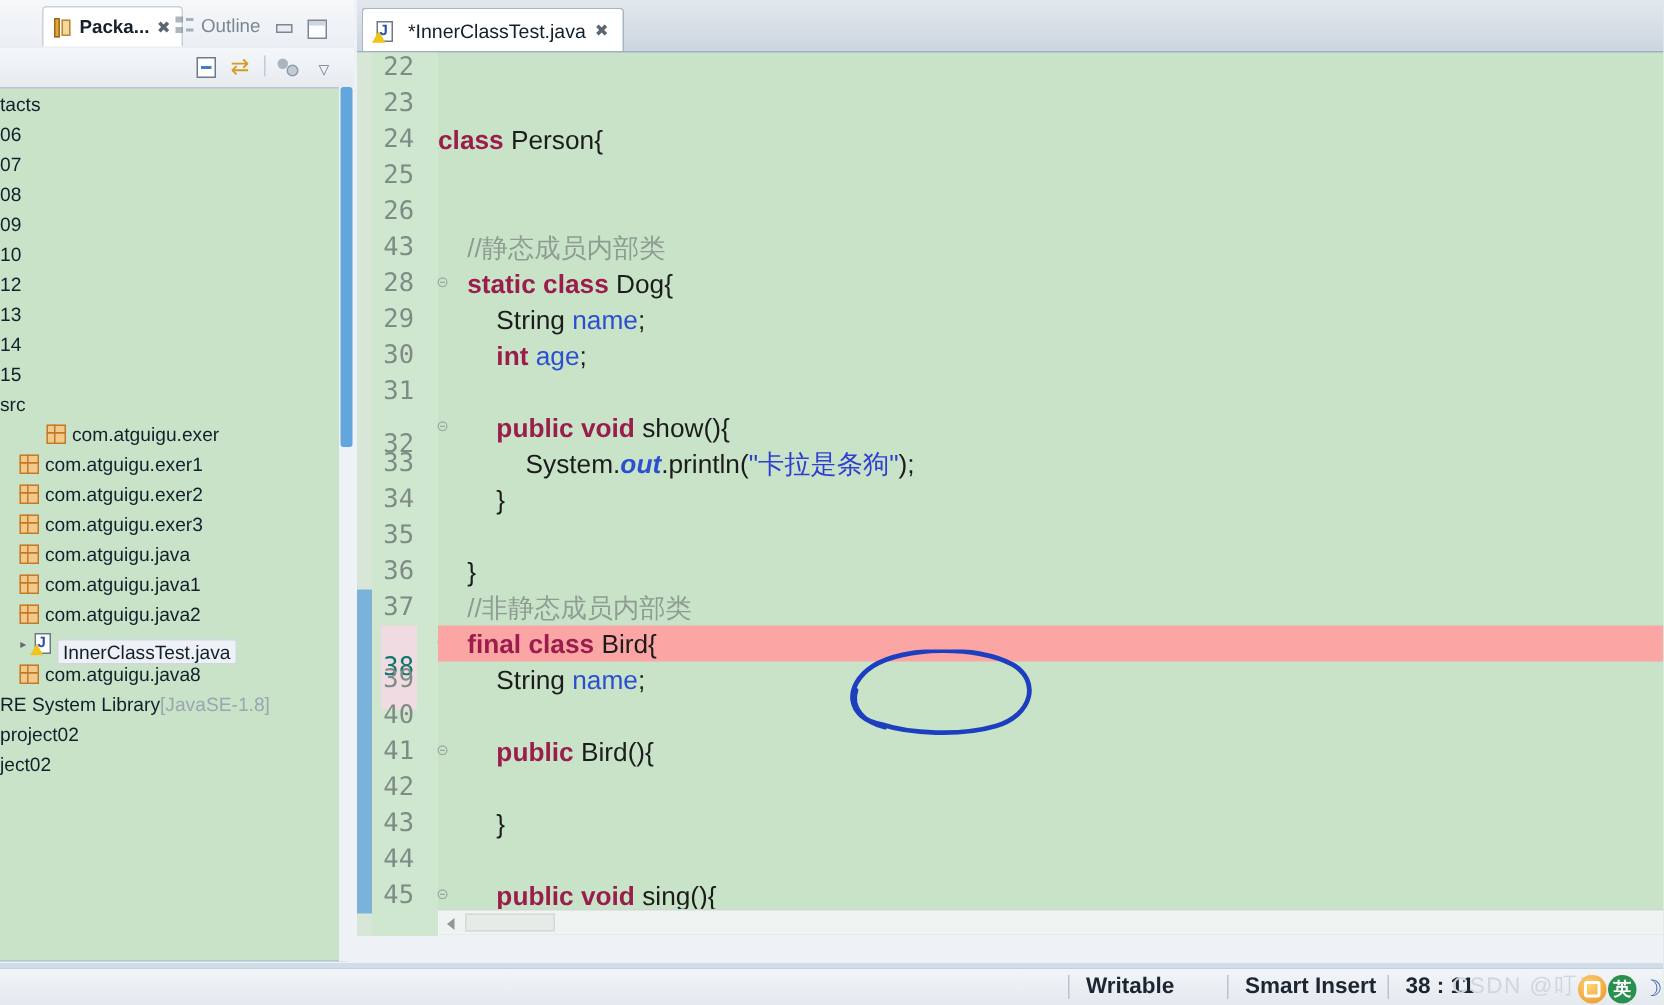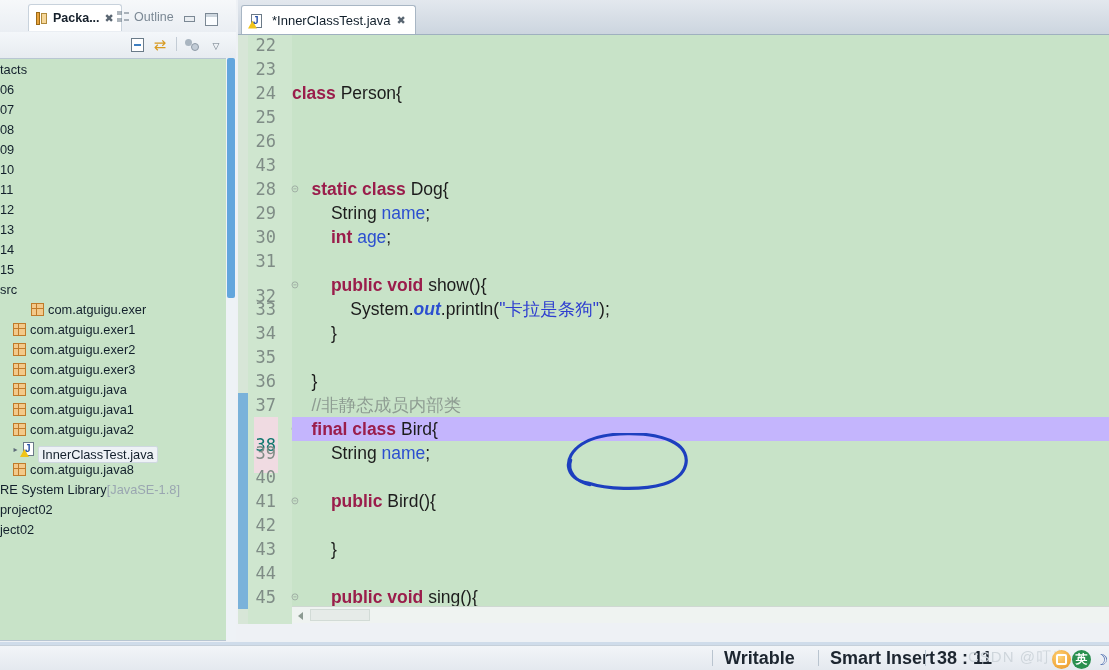--- a/index.html
+++ b/index.html
@@ -84,38 +84,38 @@
   .chgbar{position:absolute;left:0;top:0;width:10px;height:589px;background:#d7e6d7;}
   .chgbar i{position:absolute;left:0;width:10px;background:#6aa8db;opacity:.85;}
   .gutter{position:absolute;left:10px;top:0;width:44px;height:589px;background:#cfe6cf;}
   .gut-num{position:absolute;right:16px;font-size:17px;line-height:24px;color:#7f8c86;
     font-family:"DejaVu Sans Mono", monospace;}
   .gut-num.cur{background:#f0dbe2;color:#0f766e;padding:16px 2px;right:14px;}
   .fold{position:absolute;left:42px;width:10px;height:24px;line-height:24px;font-size:10px;color:#9aa79f;text-align:center;}
   .codearea{position:absolute;left:54px;top:0;right:0;height:589px;overflow:hidden;}
   .cl{position:absolute;left:0;right:0;height:24px;line-height:24px;
     font-family:Liberation Sans, sans-serif;font-size:17.5px;white-space:pre;color:#1c1c1c;}
-  .cl.hl{background:#c4b5fd;}
+  .cl.hl{background:#fca5a5;}
   .kw{color:#9a1d4b;font-weight:bold;}
   .cm{color:#8e9c92;}
   .fld{color:#2c4fd0;}
   .str{color:#2f3fd0;}
   .stat{color:#2c4fd0;font-style:italic;font-weight:bold;}
   .ed-hscroll{position:absolute;left:54px;bottom:0;right:0;height:16px;background:#eff3f1;border-top:1px solid #cfd8d2;}
   .ed-hscroll:before{content:"";position:absolute;left:6px;top:5px;border-style:solid;
     border-width:4px 5px 4px 0;border-color:transparent #8c9a92 transparent transparent;}
   .ed-hthumb{position:absolute;left:18px;top:2px;width:60px;height:12px;background:#e6ebe8;border:1px solid #d2dbd6;box-sizing:border-box;}
 
   
   .annot{position:absolute;left:322px;top:398px;width:134px;height:58px;pointer-events:none;}
 
   
   .statusbar{position:absolute;left:0;bottom:0;width:1109px;height:25px;
     background:linear-gradient(#f2f5f8,#e4e9ef);border-top:1px solid #c6d0da;box-sizing:border-box;}
-  .sb-cell{position:absolute;top:0;height:24px;line-height:24px;font-size:18px;color:#1d2630;
+  .sb-cell{position:absolute;top:0;height:24px;line-height:24px;font-size:15px;color:#1d2630;
     font-weight:bold;padding-left:12px;}
   .sb-div{position:absolute;top:4px;width:1px;height:16px;background:#b9c4cf;}
   .watermark{position:absolute;top:2px;left:968px;font-size:15px;color:#cfd6dc;white-space:nowrap;letter-spacing:1px;}
   .imeicon{position:absolute;top:4px;width:19px;height:19px;border-radius:50%;}
   .ime1{left:1052px;background:radial-gradient(circle at 40% 35%,#ffd479,#e88f1b);}
   .ime1:after{content:"";position:absolute;left:4px;top:4px;width:11px;height:11px;border:2px solid #fff;border-radius:2px;box-sizing:border-box;}
   .ime2{left:1072px;background:#2a8f4f;color:#fff;font-size:12px;text-align:center;line-height:19px;font-weight:bold;}
   .ime3{left:1092px;color:#3b5fa8;font-size:15px;line-height:19px;text-align:center;}
   .bluebar{position:absolute;left:0;bottom:25px;width:1109px;height:3px;background:#cfdcea;}
 </style>
@@ -164,23 +164,20 @@
           <span class="lbl">07</span>
         </div>
         <div class="trow">
           <span class="lbl">08</span>
         </div>
         <div class="trow">
           <span class="lbl">09</span>
         </div>
         <div class="trow">
           <span class="lbl">10</span>
-        </div>
-        <div class="trow">
-          <span class="lbl">11</span>
         </div>
         <div class="trow">
           <span class="lbl">12</span>
         </div>
         <div class="trow">
           <span class="lbl">13</span>
         </div>
         <div class="trow">
           <span class="lbl">14</span>
         </div>
@@ -315,20 +312,21 @@
           <div class="gut-num" style="top: 526px;">44</div>
           <div class="gut-num" style="top: 550px;">45</div>
           <div class="fold" style="top: 550px;">⊝</div>
         </div>
       <div class="codearea" id="codearea">
           <div class="cl" style="top: -2px;"></div>
           <div class="cl" style="top: 22px;"></div>
           <div class="cl" style="top: 46px;"><span class="kw">class </span><span>Person{</span></div>
           <div class="cl" style="top: 70px;"></div>
           <div class="cl" style="top: 94px;"></div>
+          <div class="cl" style="top: 118px;"><span class="cm">    //静态成员内部类</span></div>
           <div class="cl" style="top: 142px;"><span>    </span><span class="kw">static class </span><span>Dog{</span></div>
           <div class="cl" style="top: 166px;"><span>        String </span><span class="fld">name</span><span>;</span></div>
           <div class="cl" style="top: 190px;"><span>        </span><span class="kw">int </span><span class="fld">age</span><span>;</span></div>
           <div class="cl" style="top: 214px;"></div>
           <div class="cl" style="top: 238px;"><span>        </span><span class="kw">public void </span><span>show(){</span></div>
           <div class="cl" style="top: 262px;"><span>            System.</span><span class="stat">out</span><span>.println(</span><span class="str">"卡拉是条狗"</span><span>);</span></div>
           <div class="cl" style="top: 286px;"><span>        }</span></div>
           <div class="cl" style="top: 310px;"></div>
           <div class="cl" style="top: 334px;"><span>    }</span></div>
           <div class="cl" style="top: 358px;"><span class="cm">    //非静态成员内部类</span></div>

